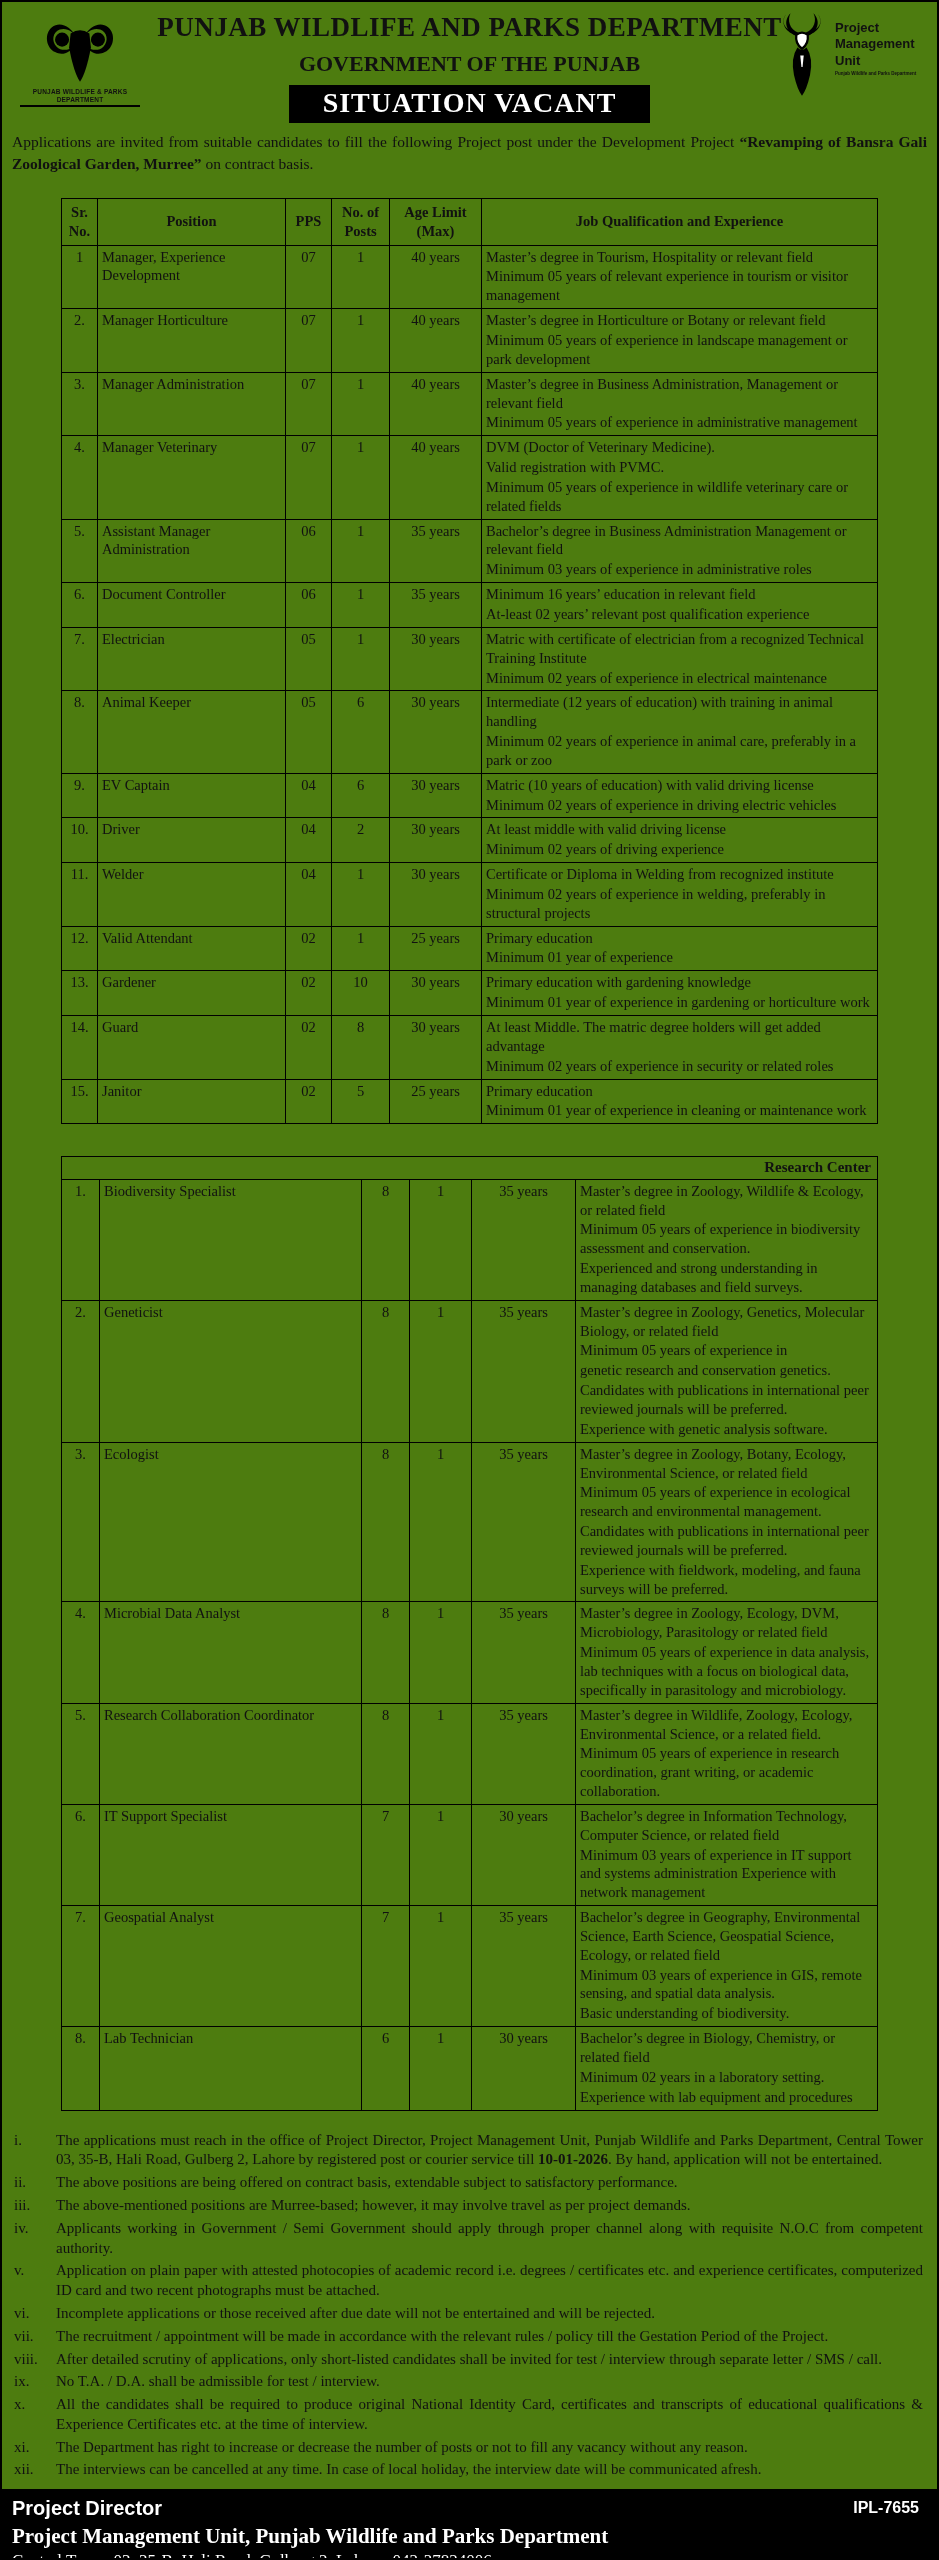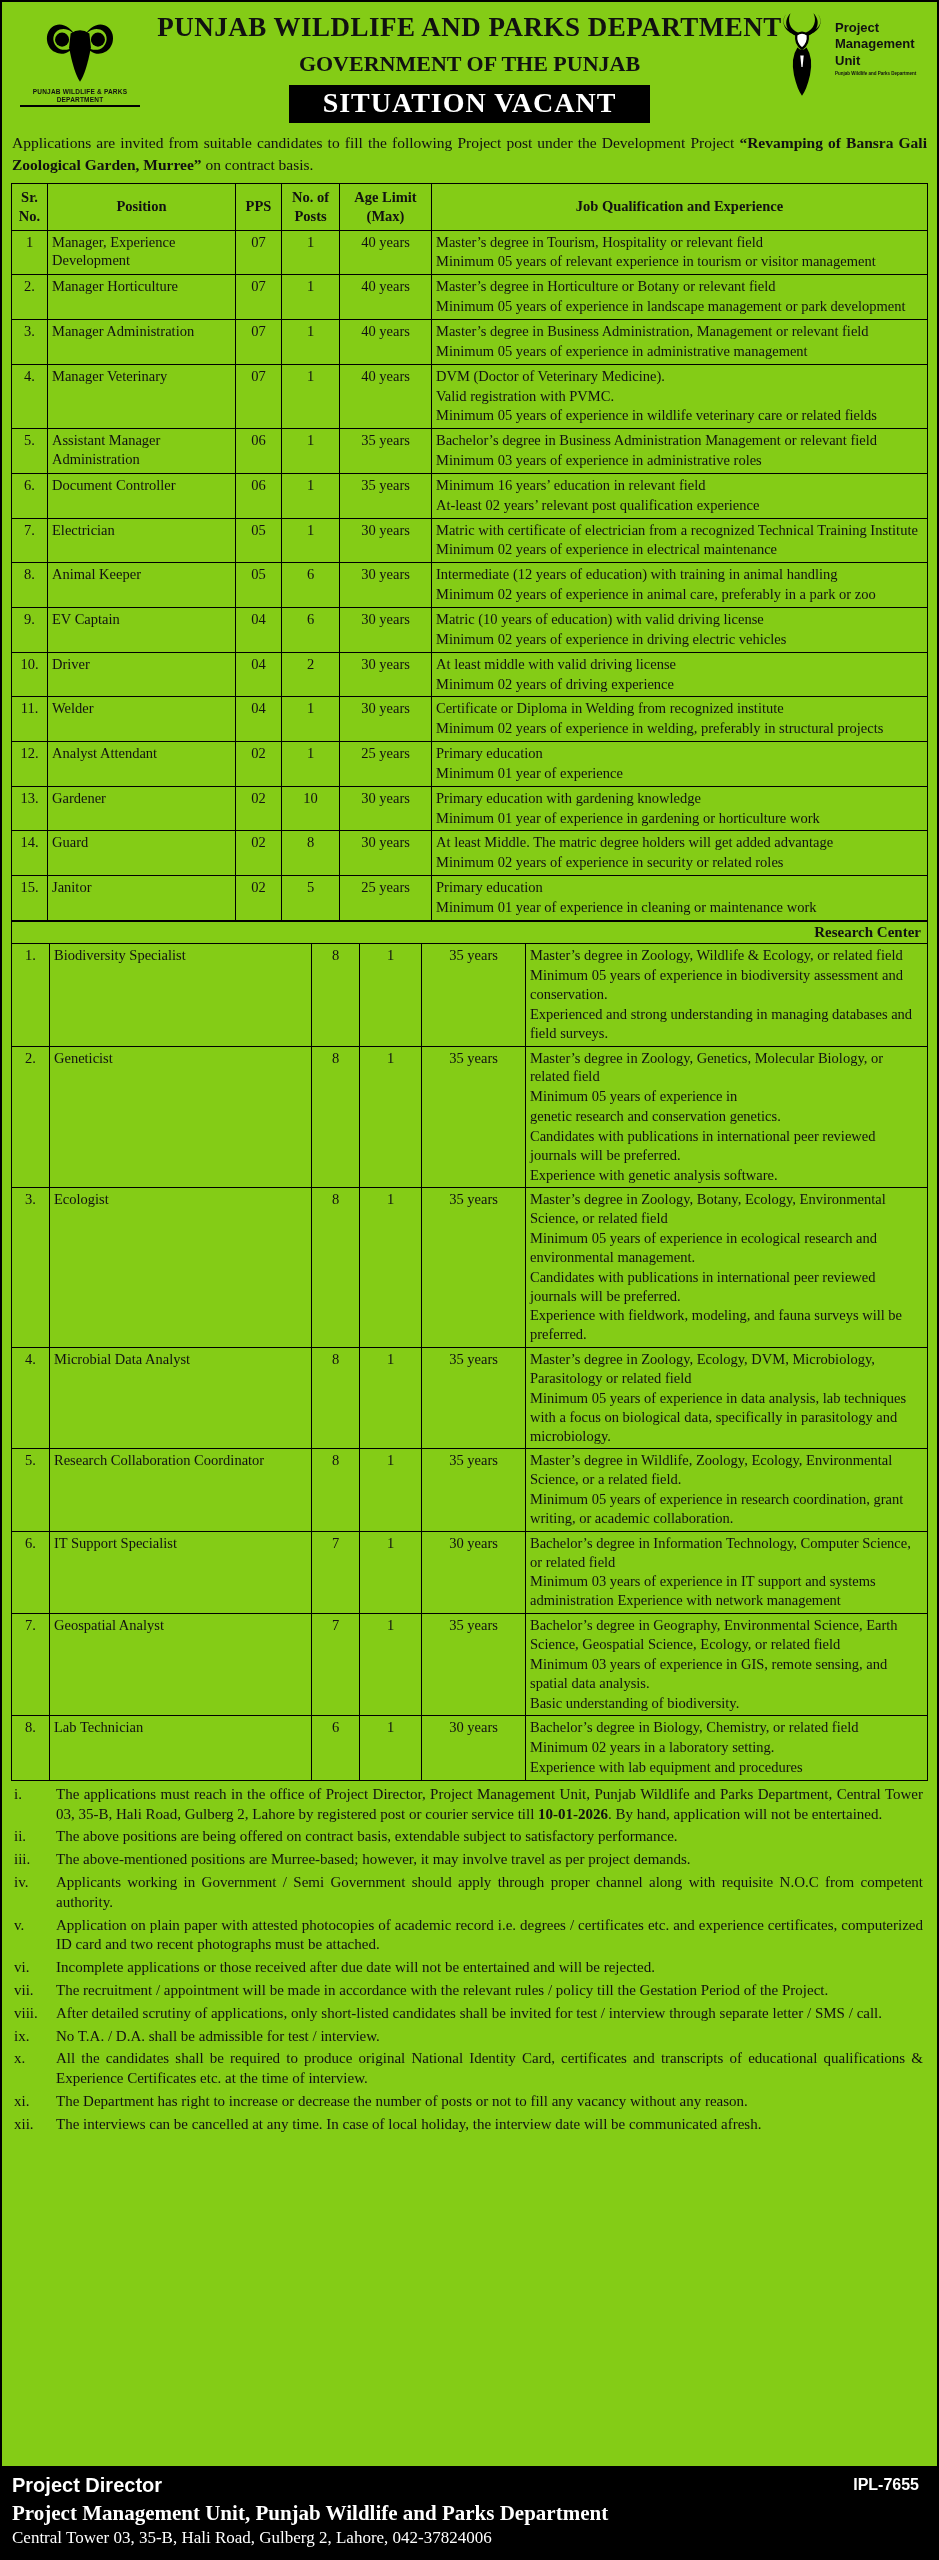--- a/index.html
+++ b/index.html
@@ -5,21 +5,21 @@
   * { margin: 0; padding: 0; box-sizing: border-box; }
   html, body { background: #fff; }
   body {
     width: 939px;
     font-family: "Liberation Serif", "DejaVu Serif", serif;
     color: #111;
   }
   .page {
     width: 939px;
     height: 2560px;
-    background: #84cc16;
+    background: #4d7c0f;
     border: 2px solid #000;
     padding: 4px 8px 0 8px;
     display: flex;
     flex-direction: column;
     overflow: hidden;
     position: relative;
   }
   
   .header { position: relative; min-height: 118px; padding: 4px 0 2px 0; }
   .logo-left { position: absolute; left: 10px; top: 4px; width: 120px; text-align: center; }
@@ -39,21 +39,21 @@
   .title-sub  { font-size: 22px; font-weight: bold; margin-top: 8px; }
   .banner {
     display: block; width: fit-content; margin: 8px auto 0 auto;
     background: #000; color: #fff; font-size: 28px; font-weight: bold;
     padding: 2px 34px 4px 34px; letter-spacing: 1px;
   }
   
   .intro { font-size: 15.5px; line-height: 1.45; text-align: justify; padding: 7px 2px 6px 2px; }
   .intro b { font-weight: bold; }
   
-  table { border-collapse: collapse; width: 917px; margin: 0 auto; table-layout: fixed; }
+  table { border-collapse: collapse; width: 817px; margin: 16px auto; table-layout: fixed; }
   th, td { border: 1px solid #000; vertical-align: top; font-size: 14.5px; line-height: 1.3; padding: 2px 4px; }
   th { font-weight: bold; text-align: center; vertical-align: middle; white-space: pre-line; font-size: 14.5px; padding: 4px 2px; }
   td.c { text-align: center; }
   td.qual div { margin-bottom: 1px; }
   .research-title-row td {
     border: 1px solid #000; font-weight: bold; font-size: 15px;
     text-align: right; padding: 1px 6px;
   }
   
   .notes { padding: 4px 2px 6px 2px; flex: 1 1 auto; }
@@ -263,21 +263,21 @@
           <td class="c">04</td>
           <td class="c">1</td>
           <td class="c">30 years</td>
           <td class="qual">
             <div>Certificate or Diploma in Welding from recognized institute</div>
             <div>Minimum 02 years of experience in welding, preferably in structural projects</div>
           </td>
         </tr>
         <tr>
           <td class="c">12.</td>
-          <td>Analyst Attendant</td>
+          <td>Valid Attendant</td>
           <td class="c">02</td>
           <td class="c">1</td>
           <td class="c">25 years</td>
           <td class="qual">
             <div>Primary education</div>
             <div>Minimum 01 year of experience</div>
           </td>
         </tr>
         <tr>
           <td class="c">13.</td>

